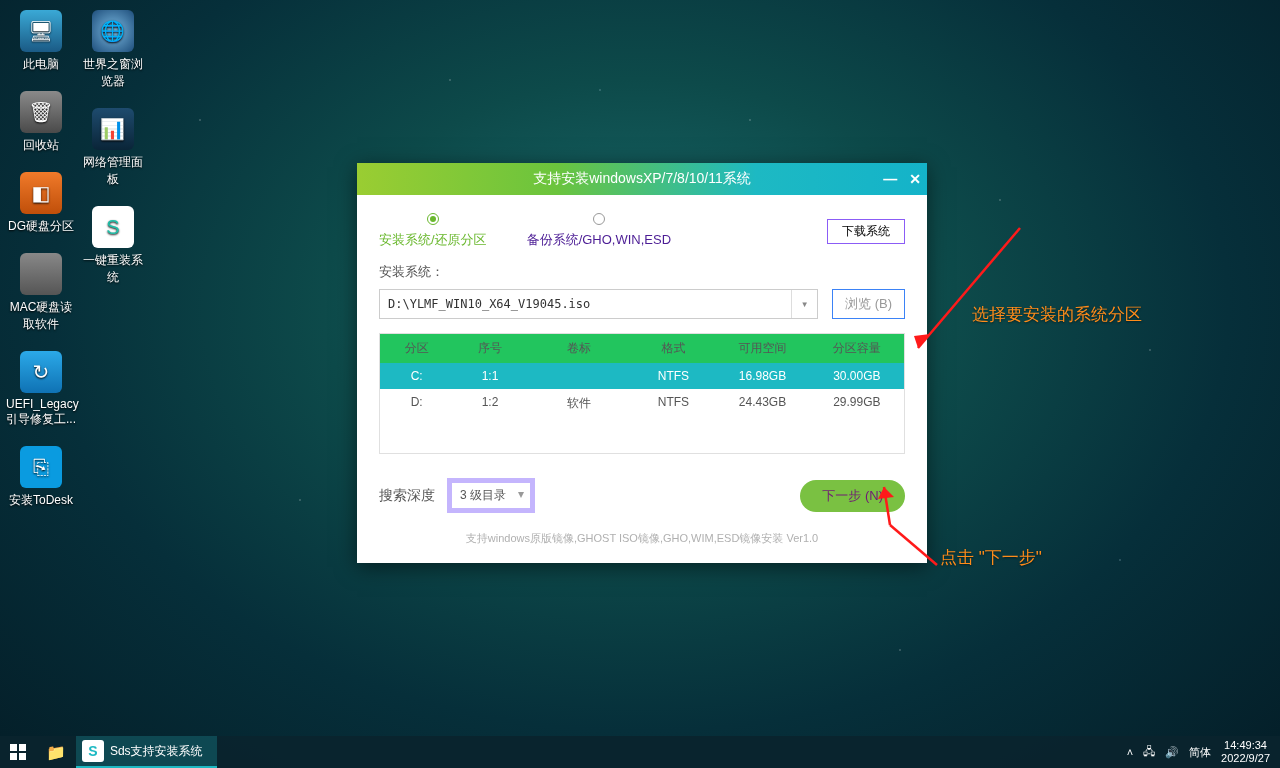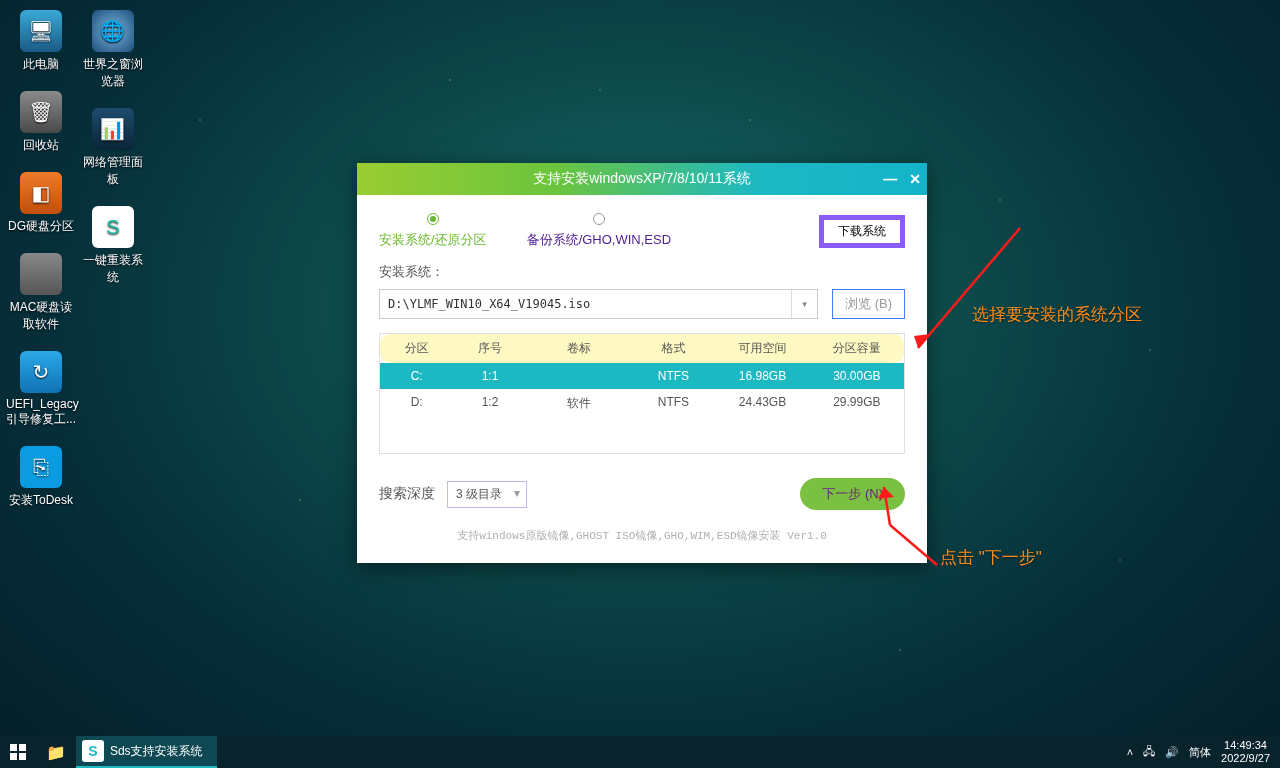--- a/index.html
+++ b/index.html
@@ -52,41 +52,41 @@
 }
 .win-controls { position:absolute; right:6px; top:0; height:32px; display:flex; align-items:center; gap:12px;}
 .win-controls span { color:#fff; font-size:14px; cursor:pointer; font-weight:bold;}
 .dialog-body { padding: 18px 22px 10px; }
 .radio-row { display:flex; align-items:center; gap:40px; font-size:13px; }
 .radio { display:flex; align-items:center; gap:6px;flex-direction:column; }
 .radio .dot{ width:12px;height:12px;border-radius:50%;border:1px solid #999;display:flex;align-items:center;justify-content:center;}
 .radio.sel .dot{border-color:#6ab82e;}
 .radio.sel .dot::after{content:"";width:6px;height:6px;border-radius:50%;background:#6ab82e;}
 .radio.sel .lbl{color:#6ab82e;}
-.dl-btn { margin-left:auto; border:5px solid #8b5cf6; background:#fff; font-size:12px; padding:3px 14px; cursor:pointer;}
+.dl-btn { margin-left:auto; border:1px solid #8b5cf6; background:#fff; font-size:12px; padding:3px 14px; cursor:pointer;}
 .path-label{font-size:13px;color:#555;margin:14px 0 8px;}
 .path-row{display:flex;gap:14px;align-items:center;}
 .path-input{flex:1;border:1px solid #ccc;height:30px;display:flex;align-items:center;padding:0 8px;font-family:SimSun,monospace;font-size:12px;color:#333;position:relative;}
 .path-input .dd{position:absolute;right:0;top:0;width:26px;height:100%;border-left:1px solid #ddd;display:flex;align-items:center;justify-content:center;color:#888;}
 .browse-btn{border:1px solid #3b82f6;background:#fff;font-size:13px;color:#999;padding:5px 12px;}
 
 .table{border:1px solid #e0e0e0;margin-top:14px;font-size:12px;}
-.thead{display:flex;background:#fef9c3;color:#555;border-radius:10px;}
+.thead{display:flex;background:#22c55e;color:#555;}
 .th,.td{padding:6px 4px;text-align:center;}
 .c1{width:14%}.c2{width:14%}.c3{width:20%}.c4{width:16%}.c5{width:18%}.c6{width:18%}
 .trow{display:flex;color:#555;}
 .trow.sel{background:#1db9c3;color:#fff;}
 .tbody{min-height:90px;}
 
 .bottom-row{display:flex;align-items:center;margin-top:24px;}
 .depth-lbl{font-size:14px;color:#555;margin-right:12px;}
-.depth-sel{border:1px solid #c4b5fd;padding:4px 24px 4px 8px;font-size:12px;color:#555;position:relative;min-width:80px;}
+.depth-sel{border:5px solid #c4b5fd;padding:4px 24px 4px 8px;font-size:12px;color:#555;position:relative;min-width:80px;}
 .depth-sel::after{content:"▾";position:absolute;right:6px;color:#999;}
 .next-btn{margin-left:auto;background:#7ac142;color:#701a75;border:none;border-radius:16px;padding:7px 22px;font-size:13px;cursor:pointer;}
-.footer-txt{text-align:center;font-size:11px;color:#b0b0b0;margin-top:18px;font-family:Liberation Mono, monospace;}
+.footer-txt{text-align:center;font-size:11px;color:#b0b0b0;margin-top:18px;}
 
 
 .anno{position:absolute;color:#ff8c1a;font-size:17px;white-space:nowrap;text-shadow:0 1px 2px rgba(0,0,0,0.5);}
 .arrow{position:absolute;pointer-events:none;}
 .arrow line{stroke:#ff1a1a;stroke-width:2.5;}
 .arrow polygon{fill:#ff1a1a;}
 
 
 .taskbar{position:absolute;left:0;right:0;bottom:0;height:32px;background:rgba(10,35,45,0.9);display:flex;align-items:center;color:#fff;font-size:12px;}
 .tbtn{height:32px;display:flex;align-items:center;justify-content:center;padding:0 10px;cursor:pointer;}

